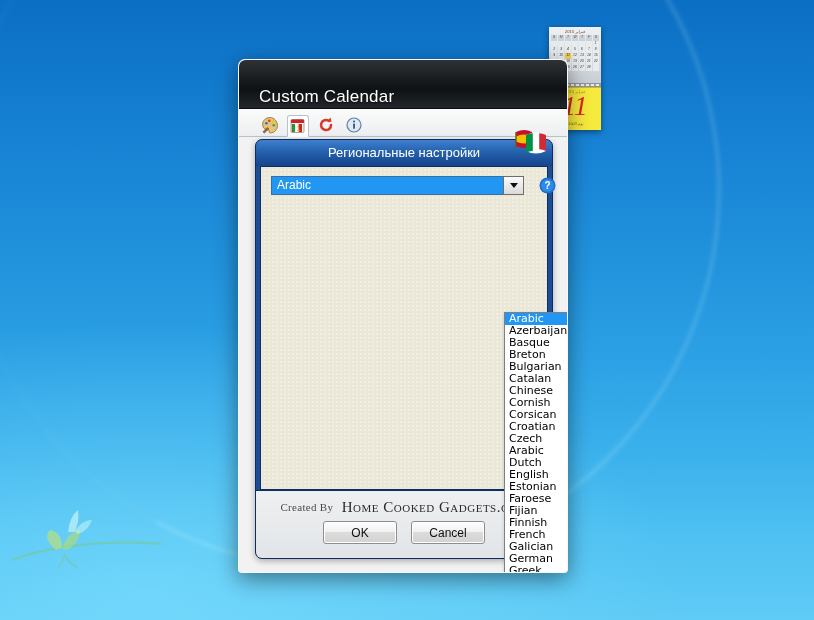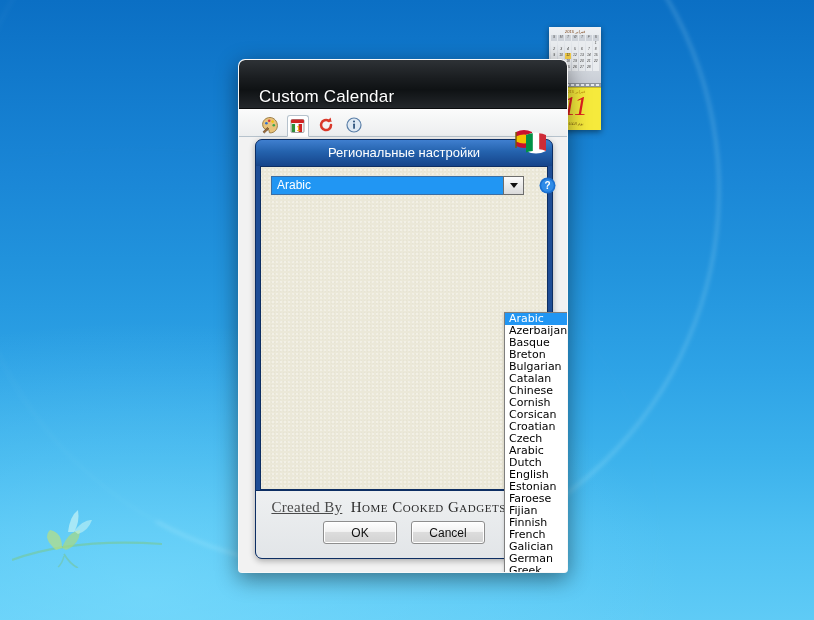--- a/index.html
+++ b/index.html
@@ -223,22 +223,22 @@
   .chev { display:block; width:0;height:0;border-left:4px solid transparent;
           border-right:4px solid transparent;border-top:5px solid #101010; }
 
   
   #brand {
     position:absolute; left:0; right:0; top:4px;
     text-align:center; height:22px; line-height:22px;
     white-space:nowrap;
   }
   #brand .cb {
-    font-size:15px; color:#4a4a4a; font-family:"Liberation Serif",serif;
-    letter-spacing:0.3px; vertical-align: middle; text-decoration: underline;
+    font-size:11px; color:#4a4a4a; font-family:"Liberation Serif",serif;
+    letter-spacing:0.3px; vertical-align: middle;
   }
   #brand .hcg {
     font-size:15px; color:#2b2b2b; font-family:"Liberation Serif",serif;
     font-variant: small-caps; letter-spacing:0.5px; margin-left:4px;
     vertical-align: middle;
   }
   
   #btnrow { position:absolute; left:0; right:0; top:30px; display:flex;
             justify-content:center; gap:14px; }
   .btn {

